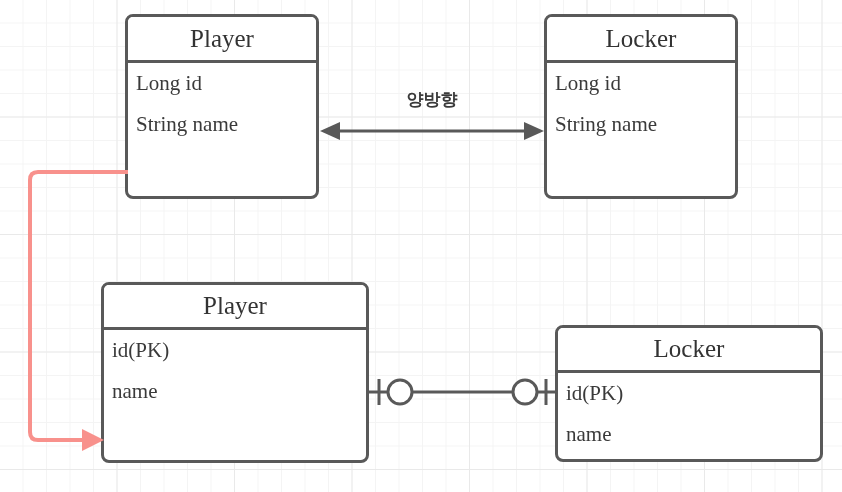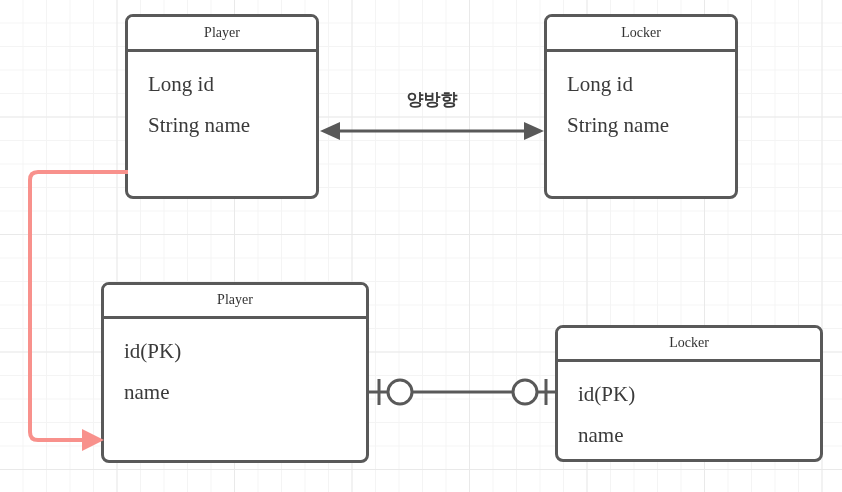--- a/index.html
+++ b/index.html
@@ -31,31 +31,31 @@
     position: absolute;
     box-sizing: border-box;
     border: 3px solid #595959;
     border-radius: 8px;
     background: #ffffff;
     overflow: hidden;
   }
   .entity-title {
     text-align: center;
     color: #333333;
-    font-size: 14px;
+    font-size: 25px;
     line-height: 1;
     padding-top: 9px;
     padding-bottom: 9px;
     border-bottom: 3px solid #595959;
     background: #ffffff;
     white-space: nowrap;
   }
   .entity-fields {
     padding: 0;
-    margin: 12px;
+    margin: 0;
     list-style: none;
   }
   .entity-fields li {
     color: #3a3a3a;
     font-size: 21px;
     line-height: 1;
     padding: 10px 0 10px 8px;
     white-space: nowrap;
   }
 

